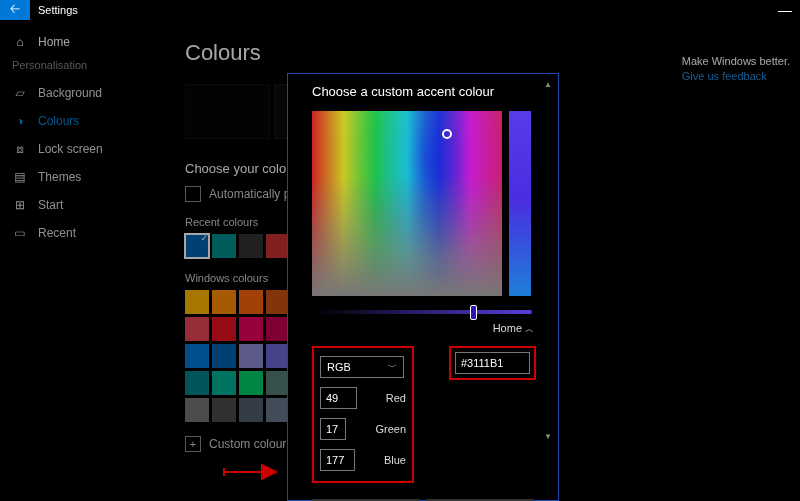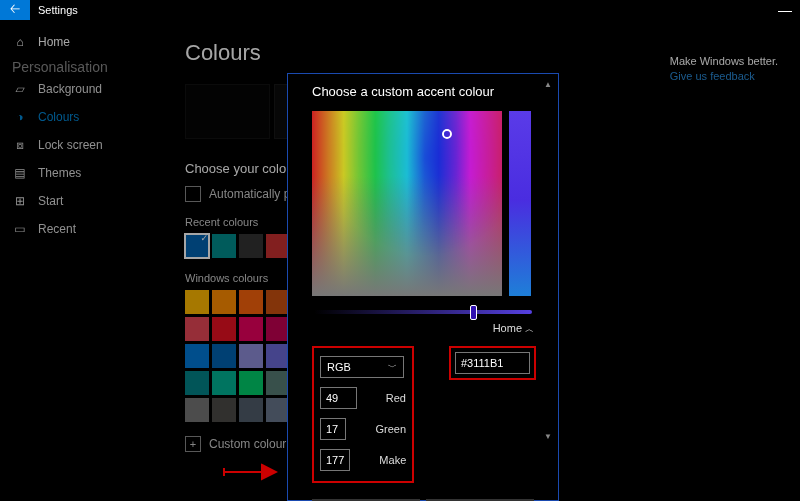--- a/index.html
+++ b/index.html
@@ -11,21 +11,21 @@
 .min-btn { margin-left: auto; width: 30px; height: 20px; display: flex; align-items: center; justify-content: center; font-size: 14px; }
 
 .main { display: flex; height: calc(100% - 20px); }
 
 .sidebar { width: 170px; padding: 10px 8px; }
 .sidebar-home { display: flex; align-items: center; gap: 10px; padding: 5px 4px 10px 4px; font-size: 12px; }
 .icon-cell { width: 16px; display: inline-flex; align-items: center; justify-content: center; }
 .search-box { display: flex; align-items: center; border: 1px solid #555; height: 24px; padding: 0 6px; margin-bottom: 12px; }
 .search-box input { flex: 1; background: transparent; border: none; outline: none; color: #999; font-size: 11px; }
 .search-icon { color: #999; font-size: 11px; }
-.group-label { color: #888; font-size: 14px; margin-bottom: 0; padding-left: 4px; }
+.group-label { color: #888; font-size: 11px; margin-bottom: 8px; padding-left: 4px; }
 .nav-item { display: flex; align-items: center; gap: 10px; padding: 7px 4px; font-size: 12px; color: #ddd; }
 .nav-item.selected { color: #0088d8; }
 
 .content { flex: 1; padding: 20px 15px; position: relative; }
 .page-title { font-size: 22px; font-weight: 300; margin-bottom: 18px; }
 .preview-strip { display: flex; gap: 4px; margin-bottom: 22px; opacity: 0.55; }
 .preview-tile { width: 40px; height: 55px; background: #151515; border: 1px solid #2a2a2a; display: flex; align-items: center; justify-content: center; font-size: 9px; color: #888; }
 .preview-big { width: 85px; height: 55px; background: #0a0a0a; border: 1px solid #222; }
 .preview-tile.accent { background: #0e4a78; }
 
@@ -34,21 +34,21 @@
 .checkbox { width: 16px; height: 16px; border: 1px solid #888; }
 .small-label { font-size: 11px; color: #ccc; margin-bottom: 6px; }
 .swatch-row { display: flex; gap: 3px; margin-bottom: 14px; }
 .swatch { width: 24px; height: 24px; }
 .swatch.sel { outline: 2px solid #fff; outline-offset: -1px; position: relative; }
 .swatch.sel::after { content: "✓"; position: absolute; right: 1px; top: -1px; font-size: 9px; color: #fff; }
 .grid-swatches { display: grid; grid-template-columns: repeat(8, 24px); grid-auto-rows: 24px; gap: 3px; }
 .custom-colour-row { display: flex; align-items: center; gap: 8px; margin-top: 14px; font-size: 12px; color: #ccc; }
 .plus-box { width: 16px; height: 16px; border: 1px solid #888; display: flex; align-items: center; justify-content: center; font-size: 11px; }
 
-.feedback { position: absolute; right: 22px; top: 55px; font-size: 11px; text-align: left; }
+.feedback { position: absolute; right: 10px; top: 55px; font-size: 11px; text-align: left; }
 .feedback-link { color: #2a8bd8; margin-top: 3px; }
 
 
 .dialog { position: absolute; left: 287px; top: 73px; width: 272px; height: 428px; background: #000; border: 1px solid #1a4ab0; padding: 10px 24px 0 24px; }
 .dlg-title { font-size: 13px; margin-bottom: 12px; }
 .pickers { display: flex; gap: 7px; margin-bottom: 14px; }
 .grad-main { width: 190px; height: 185px; position: relative; background:
   linear-gradient(to bottom, rgba(255,255,255,0) 0%, rgba(60,60,60,0) 35%, #777 100%),
   linear-gradient(to right, #c22, #cc2, #2c4, #2cc, #24c, #c2c, #c26);
 }
@@ -229,21 +229,21 @@
       <div class="num-row">
         <div class="num-input">49</div>
         <span class="num-label">Red</span>
       </div>
       <div class="num-row">
         <div class="num-input">17</div>
         <span class="num-label">Green</span>
       </div>
       <div class="num-row">
         <div class="num-input">177</div>
-        <span class="num-label">Make</span>
+        <span class="num-label">Blue</span>
       </div>
     </div>
     <div class="hex-wrap">
       <div class="hex-input">#3111B1</div>
     </div>
   </div>
 
   <div class="dlg-btns">
     <div class="dlg-btn">Done</div>
     <div class="dlg-btn">Cancel</div>

